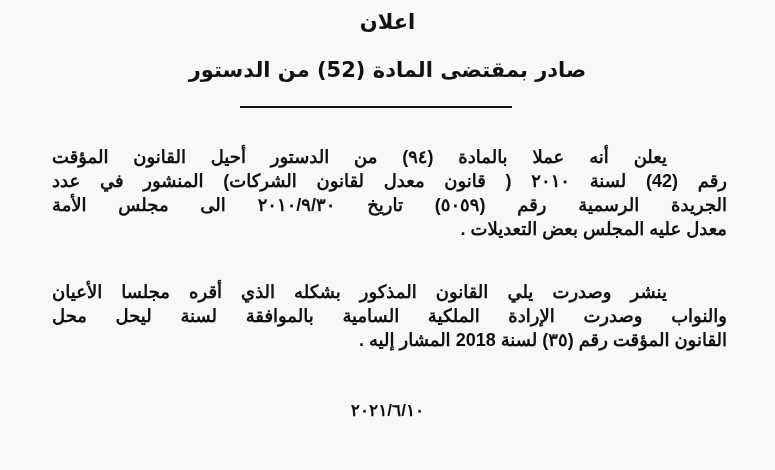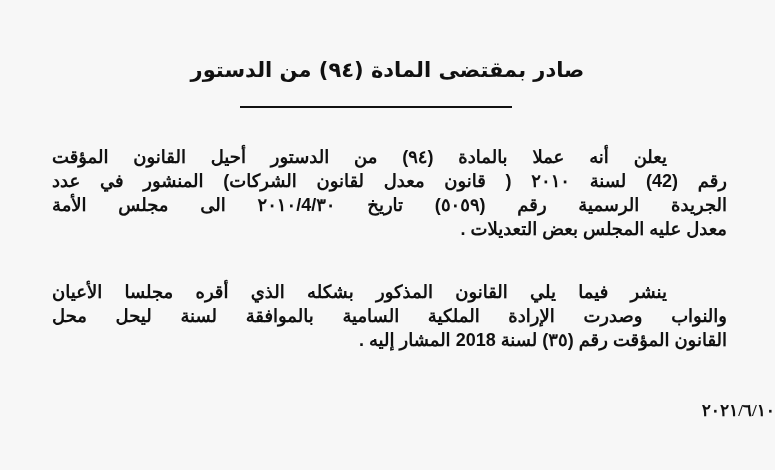--- a/index.html
+++ b/index.html
@@ -32,38 +32,39 @@
       text-align: justify; text-align-last: right;
       font-family: "Liberation Sans", sans-serif;
     }
     .para .line { display: block; white-space: nowrap; text-align-last: justify; text-align: justify; }
     .para .line.last { text-align-last: right; }
     .p1 { top: 145px; }
     .p2 { top: 280px; }
     .indent { padding-right: 60px; }
     .date {
       position: absolute; top: 400px; left: 0; right: 0;
-      text-align: right; font-size: 17px; font-weight: bold;
-      font-family: Liberation Serif, serif; letter-spacing: 1px;
+      text-align: center; font-size: 17px; font-weight: bold;
+      font-family: Liberation Sans, sans-serif; letter-spacing: 1px;
     }
   </style>
 </head>
 <body>
 
 <div class="page">
-  <div class="subtitle">صادر بمقتضى المادة (٩٤) من الدستور</div>
+  <div class="title">اعلان</div>
+  <div class="subtitle">صادر بمقتضى المادة (52) من الدستور</div>
   <div class="rule"></div>
 
   <div class="para p1">
     <span class="line indent">يعلن أنه عملا بالمادة (٩٤) من الدستور أحيل القانون المؤقت</span>
     <span class="line">رقم (42) لسنة ٢٠١٠ ( قانون معدل لقانون الشركات) المنشور في عدد</span>
-    <span class="line">الجريدة الرسمية رقم (٥٠٥٩) تاريخ ٢٠١٠/4/٣٠ الى مجلس الأمة</span>
+    <span class="line">الجريدة الرسمية رقم (٥٠٥٩) تاريخ ٢٠١٠/٩/٣٠ الى مجلس الأمة</span>
     <span class="line last">معدل عليه المجلس بعض التعديلات .</span>
   </div>
 
   <div class="para p2">
-    <span class="line indent">ينشر فيما يلي القانون المذكور بشكله الذي أقره مجلسا الأعيان</span>
+    <span class="line indent">ينشر وصدرت يلي القانون المذكور بشكله الذي أقره مجلسا الأعيان</span>
     <span class="line">والنواب وصدرت الإرادة الملكية السامية بالموافقة لسنة ليحل محل</span>
     <span class="line last">القانون المؤقت رقم (٣٥) لسنة 2018 المشار إليه .</span>
   </div>
 
   <div class="date">٢٠٢١/٦/١٠</div>
 </div>
 
 </body></html>

